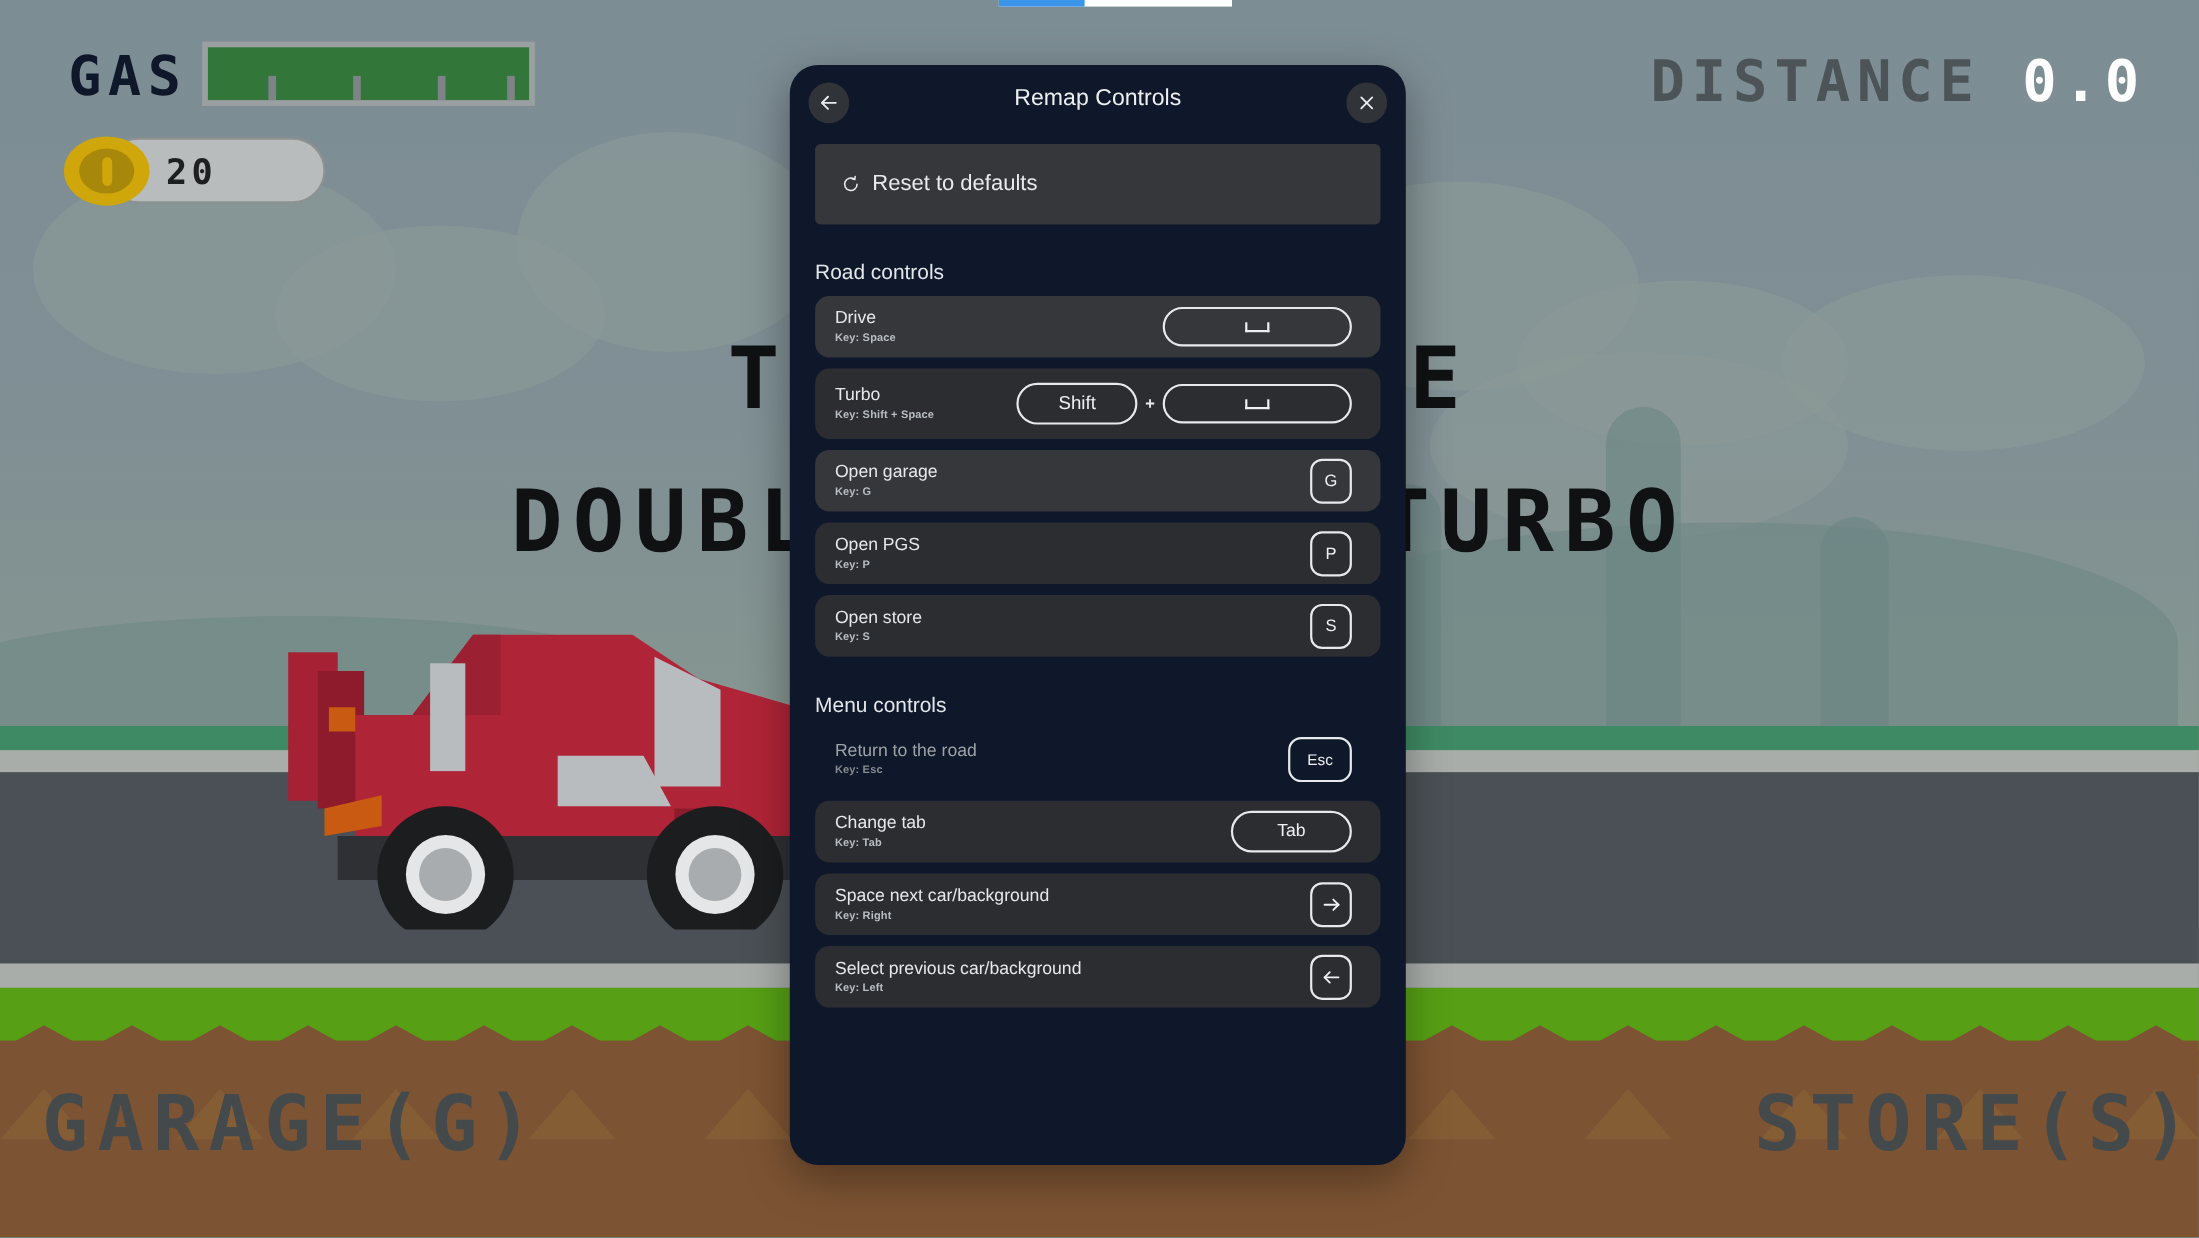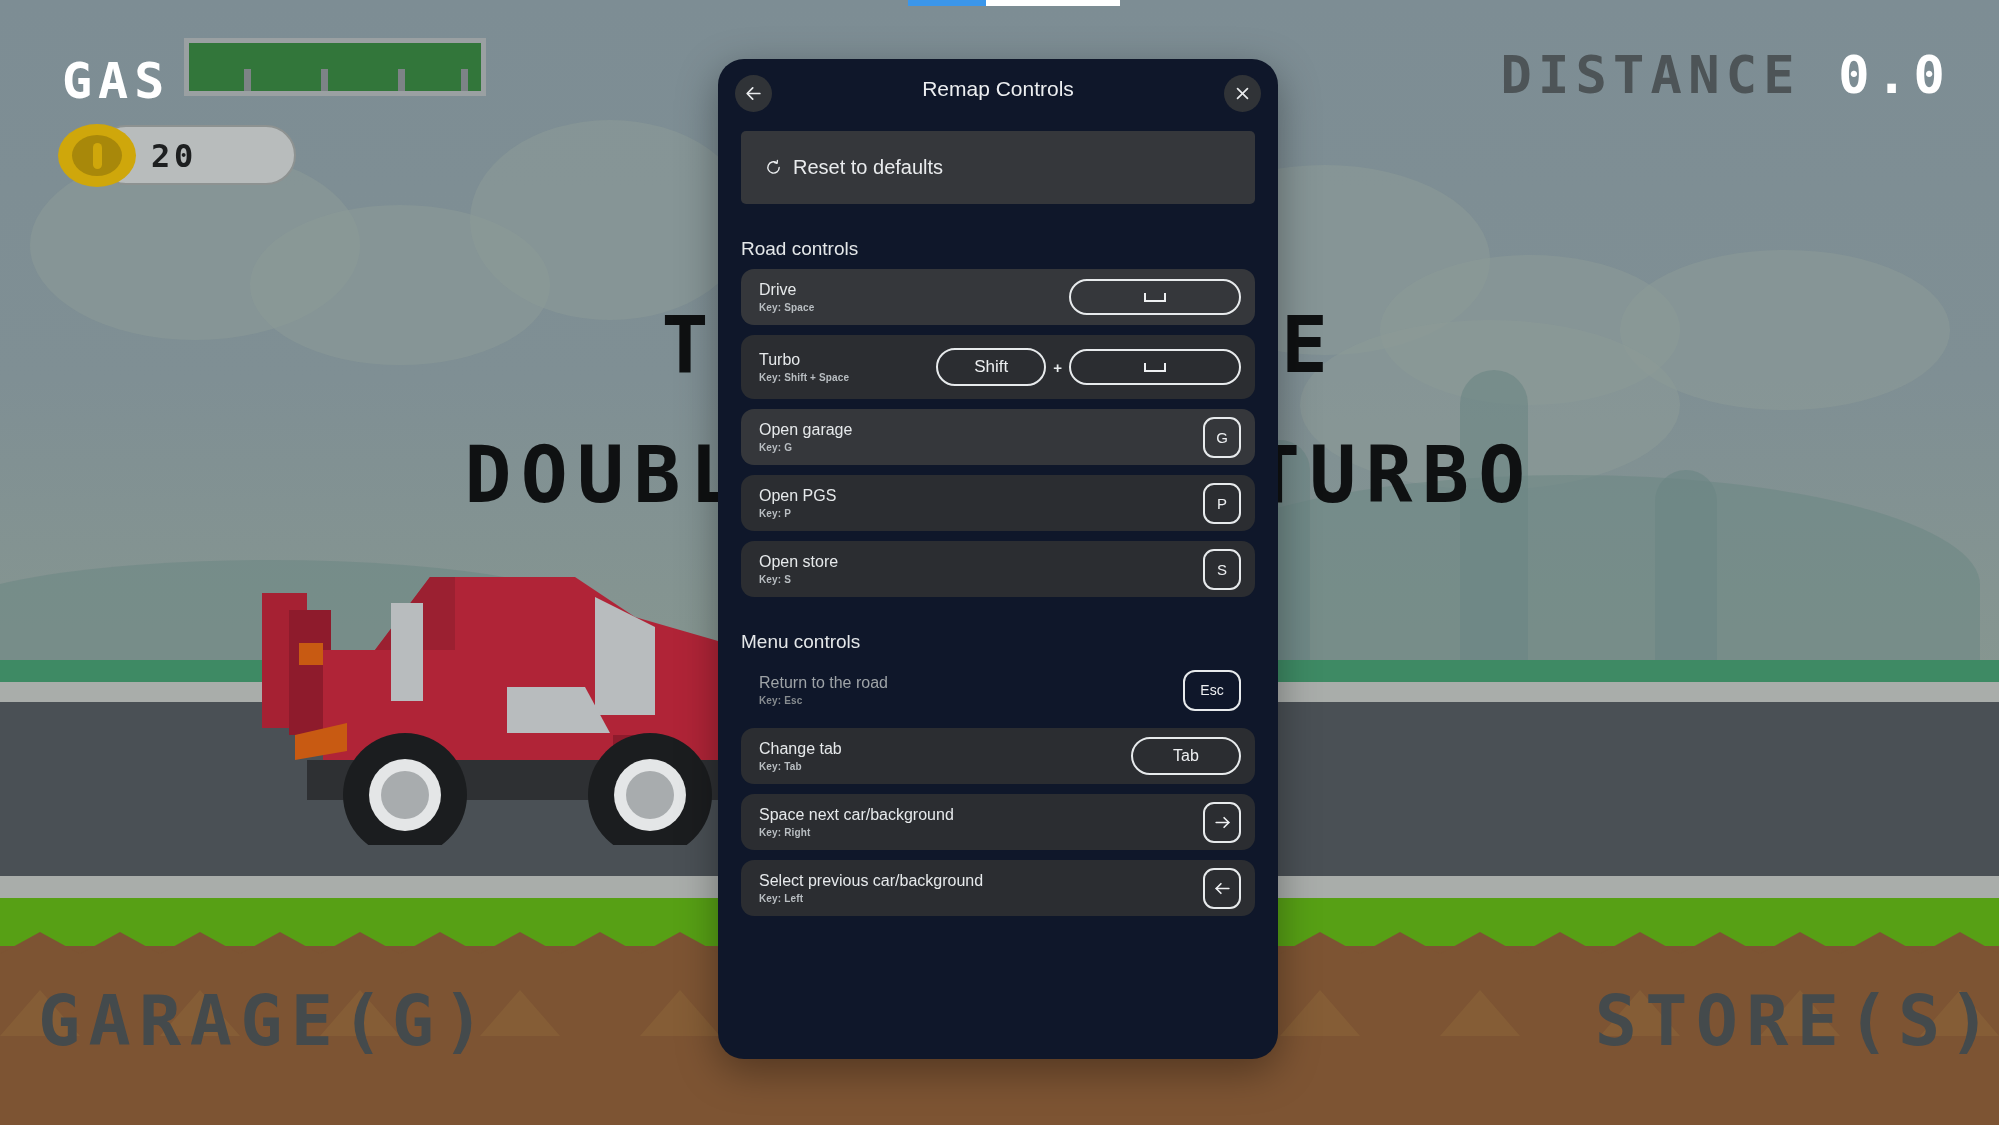--- a/index.html
+++ b/index.html
@@ -38,22 +38,22 @@
   .grass-near { top: 898px; height: 68px; background: #57a015; }
   .dirt { top: 946px; height: 179px; background: #7d5433; }
   .dirtzig {
     position: absolute; left: 0; top: 932px; width: 1999px; height: 44px;
   }
 
   
   .pixel { font-family: "DejaVu Sans Mono", monospace; font-weight: 700; letter-spacing: .12em; }
 
   .hud-gas-label {
-    position: absolute; left: 62px; top: 52px;
-    font-size: 50px; color: #ffffff;
+    position: absolute; left: 62px; top: 40px;
+    font-size: 50px; color: #0f172a;
   }
   .gas-bar {
     position: absolute; left: 184px; top: 38px; width: 302px; height: 58px;
     border: 5px solid #9aa0a2; background: #9aa0a2;
   }
   .gas-fill { position: absolute; inset: 0; background: #32763a; }
   .gas-tick {
     position: absolute; bottom: 0; width: 7px; height: 22px; background: #7d8386;
   }
 
@@ -144,21 +144,21 @@
   }
 
   .section-title {
     margin: 34px 0 9px 23px; color: #e4e7e9; font-size: 19px;
   }
 
   .row {
     margin: 0 23px 10px 23px; min-height: 56px;
     background: #2b2d31; border-radius: 13px;
     display: flex; align-items: center; justify-content: space-between;
-    padding: 0 14px 0 18px;
+    padding: 0 26px 0 18px;
   }
   .row.hovered { background: #35373b; }
   .row.plain { background: transparent; }
   .row.plain .row-label { color: #9ea3a7; }
   .row.plain .row-key { color: #878c90; }
   .row.tall { min-height: 64px; }
 
   .row-text { display: flex; flex-direction: column; gap: 2px; }
   .row-label { color: #e6e9eb; font-size: 16px; line-height: 1.15; }
   .row-key { color: #b9bec2; font-size: 10px; font-weight: 700; letter-spacing: .015em; }

